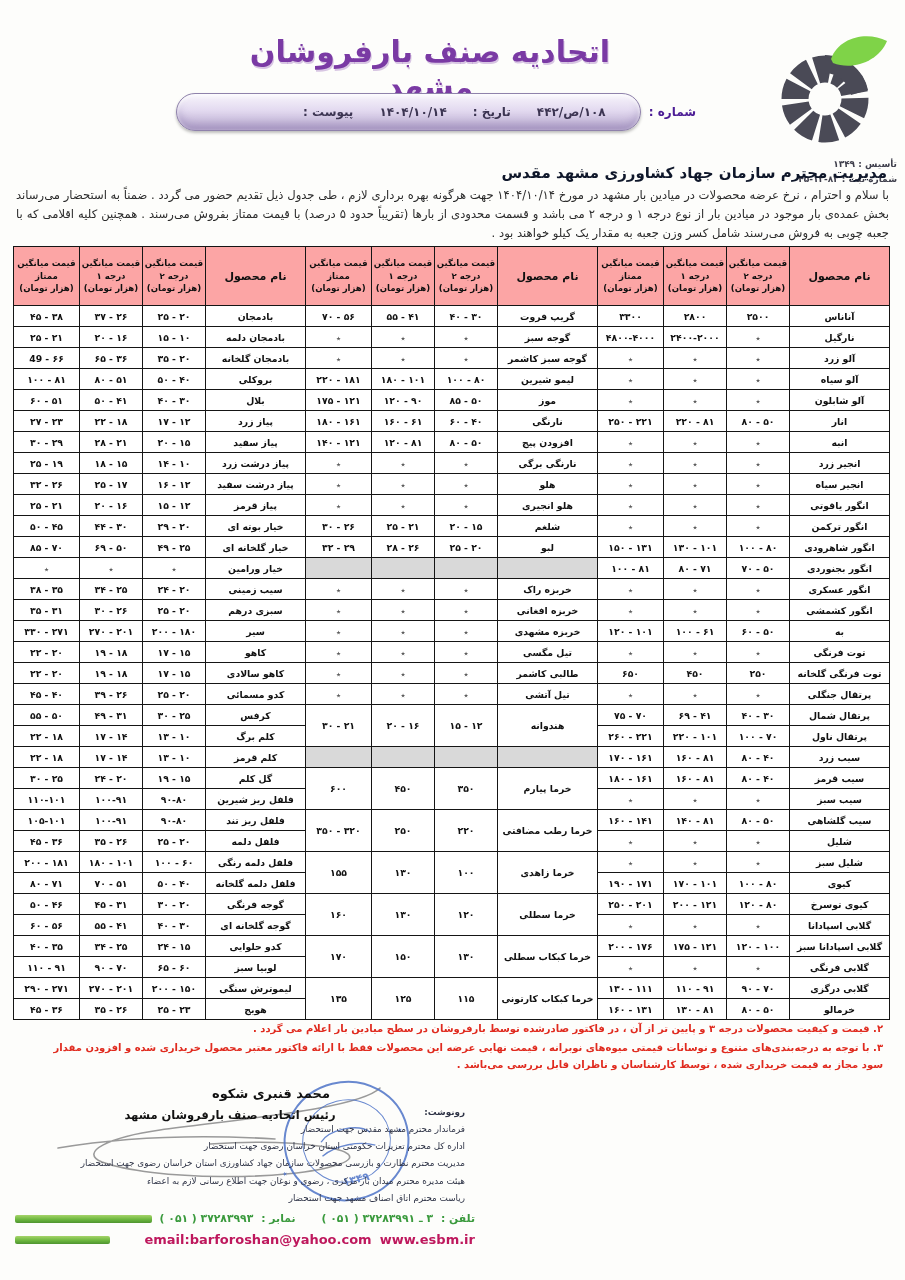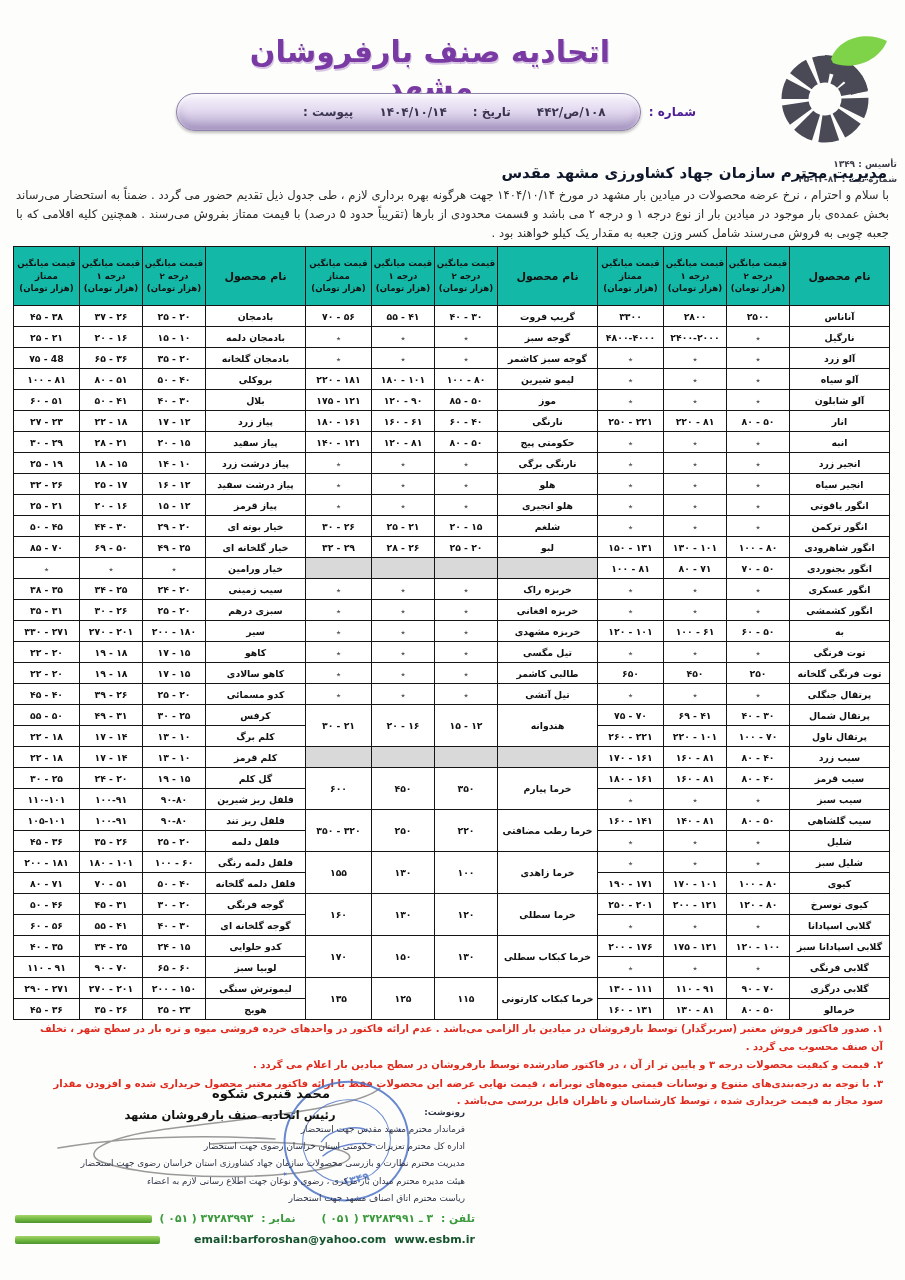--- a/index.html
+++ b/index.html
@@ -27,21 +27,21 @@
   .pill span{font-size:12px;font-weight:bold;color:#3c3552;white-space:nowrap;}
   .ltr{direction:ltr;unicode-bidi:bidi-override;}
   .recipient{position:absolute;top:164px;right:18px;font-size:15px;font-weight:bold;color:#0f172a;}
   .intro{
     position:absolute;top:186px;right:16px;left:16px;
     font-size:11.6px;color:#2b2b2b;line-height:1.62;text-align:justify;text-align-last:right;
   }
   
   table.price{position:absolute;top:246px;right:15px;border-collapse:collapse;table-layout:fixed;width:876px;background:#fff;}
   table.price th,table.price td{border:1px solid #151515;}
-  table.price thead th{height:56px;font-weight:bold;padding:1px 0;vertical-align:middle;background:#14b8a6;}
+  table.price thead th{height:56px;font-weight:bold;padding:1px 0;vertical-align:middle;background:#fca5a5;}
   .h-small{font-size:8.6px;line-height:1.45;font-weight:bold;}
   .h-name{font-size:11px;}
   table.price tbody td{height:20px;text-align:center;vertical-align:middle;padding:0 1px;font-weight:bold;font-size:9.3px;white-space:nowrap;overflow:hidden;}
   td.pname{font-size:9.6px;}
   td.pval{direction:ltr;}
   td.star{color:#5c5c5c;font-size:9px;}
   td.grey{background:#d9d9d9;}
   
   .notes{position:absolute;top:1020px;right:22px;left:30px;text-align:right;color:#e02a1e;font-size:10px;font-weight:bold;line-height:1.75;}
   .notes .note{margin-bottom:1px;}
@@ -51,21 +51,21 @@
   .sig-scribble{position:absolute;top:1082px;left:40px;}
   .stamp{position:absolute;top:1066px;left:272px;transform:rotate(-14deg);opacity:.85;}
   
   .cc{position:absolute;top:1104px;right:430px;left:0;text-align:right;font-size:8.8px;color:#2e3346;line-height:1.95;direction:rtl;padding-right:10px;}
   .cc .cc-label{font-weight:bold;}
   
   .contact{position:absolute;top:1208px;right:430px;width:460px;direction:rtl;font-weight:bold;}
   .contact .line{display:flex;align-items:center;gap:8px;height:21px;direction:rtl;}
   .green-bar{flex:1;height:8px;border-radius:2px;background:linear-gradient(180deg,#a6d46a 0%,#6db73f 55%,#4e9430 100%);}
   .c-green{color:#3a9a3d;font-size:10.8px;white-space:nowrap;}
-  .c-gray{color:#14532d;font-size:11px;white-space:nowrap;}
+  .c-gray{color:#be185d;font-size:13px;white-space:nowrap;}
   .web-line{direction:ltr;}
 </style>
 </head>
 <body>
 
 <div class="logo-wrap">
   <svg width="132" height="122" viewBox="0 0 132 122">
     <circle cx="60" cy="70" r="30" fill="none" stroke="#4a4a56" stroke-width="27" stroke-dasharray="14.5 4.5" transform="rotate(-38 60 70)"></circle>
     <path d="M60 26 a44 44 0 0 1 43 35 l-17 5 a27 27 0 0 0 -26 -22 Z" fill="#4a4a56"></path>
     <path d="M66 30 C74 8 102 2 122 12 C114 32 88 42 68 34 Z" fill="#7fd348"></path>
@@ -192,21 +192,21 @@
         <td class="pval star">٭</td>
         <td class="pval star">٭</td>
         <td class="pval star">٭</td>
         <td class="pname">گوجه سبز کاشمر</td>
         <td class="pval star">٭</td>
         <td class="pval star">٭</td>
         <td class="pval star">٭</td>
         <td class="pname">بادمجان گلخانه</td>
         <td class="pval">۳۵ - ۲۰</td>
         <td class="pval">۶۵ - ۳۶</td>
-        <td class="pval">۷۵ - 48</td>
+        <td class="pval">49 - ۶۶</td>
       </tr>
       <tr>
         <td class="pname">آلو سیاه</td>
         <td class="pval star">٭</td>
         <td class="pval star">٭</td>
         <td class="pval star">٭</td>
         <td class="pname">لیمو شیرین</td>
         <td class="pval">۱۰۰ - ۸۰</td>
         <td class="pval">۱۸۰ - ۱۰۱</td>
         <td class="pval">۲۲۰ - ۱۸۱</td>
@@ -241,21 +241,21 @@
         <td class="pname">پیاز زرد</td>
         <td class="pval">۱۷ - ۱۲</td>
         <td class="pval">۲۲ - ۱۸</td>
         <td class="pval">۲۷ - ۲۳</td>
       </tr>
       <tr>
         <td class="pname">انبه</td>
         <td class="pval star">٭</td>
         <td class="pval star">٭</td>
         <td class="pval star">٭</td>
-        <td class="pname">حکومتی پیج</td>
+        <td class="pname">افزودن پیج</td>
         <td class="pval">۸۰ - ۵۰</td>
         <td class="pval">۱۲۰ - ۸۱</td>
         <td class="pval">۱۴۰ - ۱۲۱</td>
         <td class="pname">پیاز سفید</td>
         <td class="pval">۲۰ - ۱۵</td>
         <td class="pval">۲۸ - ۲۱</td>
         <td class="pval">۳۰ - ۲۹</td>
       </tr>
       <tr>
         <td class="pname">انجیر زرد</td>
@@ -604,21 +604,20 @@
         <td class="pval">۱۶۰ - ۱۳۱</td>
         <td class="pname">هویج</td>
         <td class="pval">۲۵ - ۲۳</td>
         <td class="pval">۳۵ - ۲۶</td>
         <td class="pval">۴۵ - ۳۶</td>
       </tr>
     </tbody>
 </table>
 
 <div class="notes">
-    <div class="note">۱. صدور فاکتور فروش معتبر (سربرگدار) توسط بارفروشان در میادین بار الزامی می‌باشد . عدم ارائه فاکتور در واحدهای خرده فروشی میوه و تره بار در سطح شهر ، تخلف آن صنف محسوب می گردد .</div>
     <div class="note">۲. قیمت و کیفیت محصولات درجه ۳ و پایین تر از آن ، در فاکتور صادرشده توسط بارفروشان در سطح میادین بار اعلام می گردد .</div>
     <div class="note">۳. با توجه به درجه‌بندی‌های متنوع و نوسانات قیمتی میوه‌های نوبرانه ، قیمت نهایی عرضه این محصولات فقط با ارائه فاکتور معتبر محصول خریداری شده و افزودن مقدار سود مجاز به قیمت خریداری شده ، توسط کارشناسان و ناظران قابل بررسی می‌باشد .</div>
   </div>
 
 <div class="sig-scribble">
   <svg width="400" height="110" viewBox="0 0 400 110">
     <path d="M340 6 C320 26 210 36 120 48 C70 55 38 70 62 80 C110 98 250 100 300 82 C338 68 258 56 170 62 M18 66 C90 54 170 53 235 57" fill="none" stroke="#9a9a9a" stroke-width="1.6" stroke-linecap="round"></path>
   </svg>
 </div>
 <div class="stamp">

